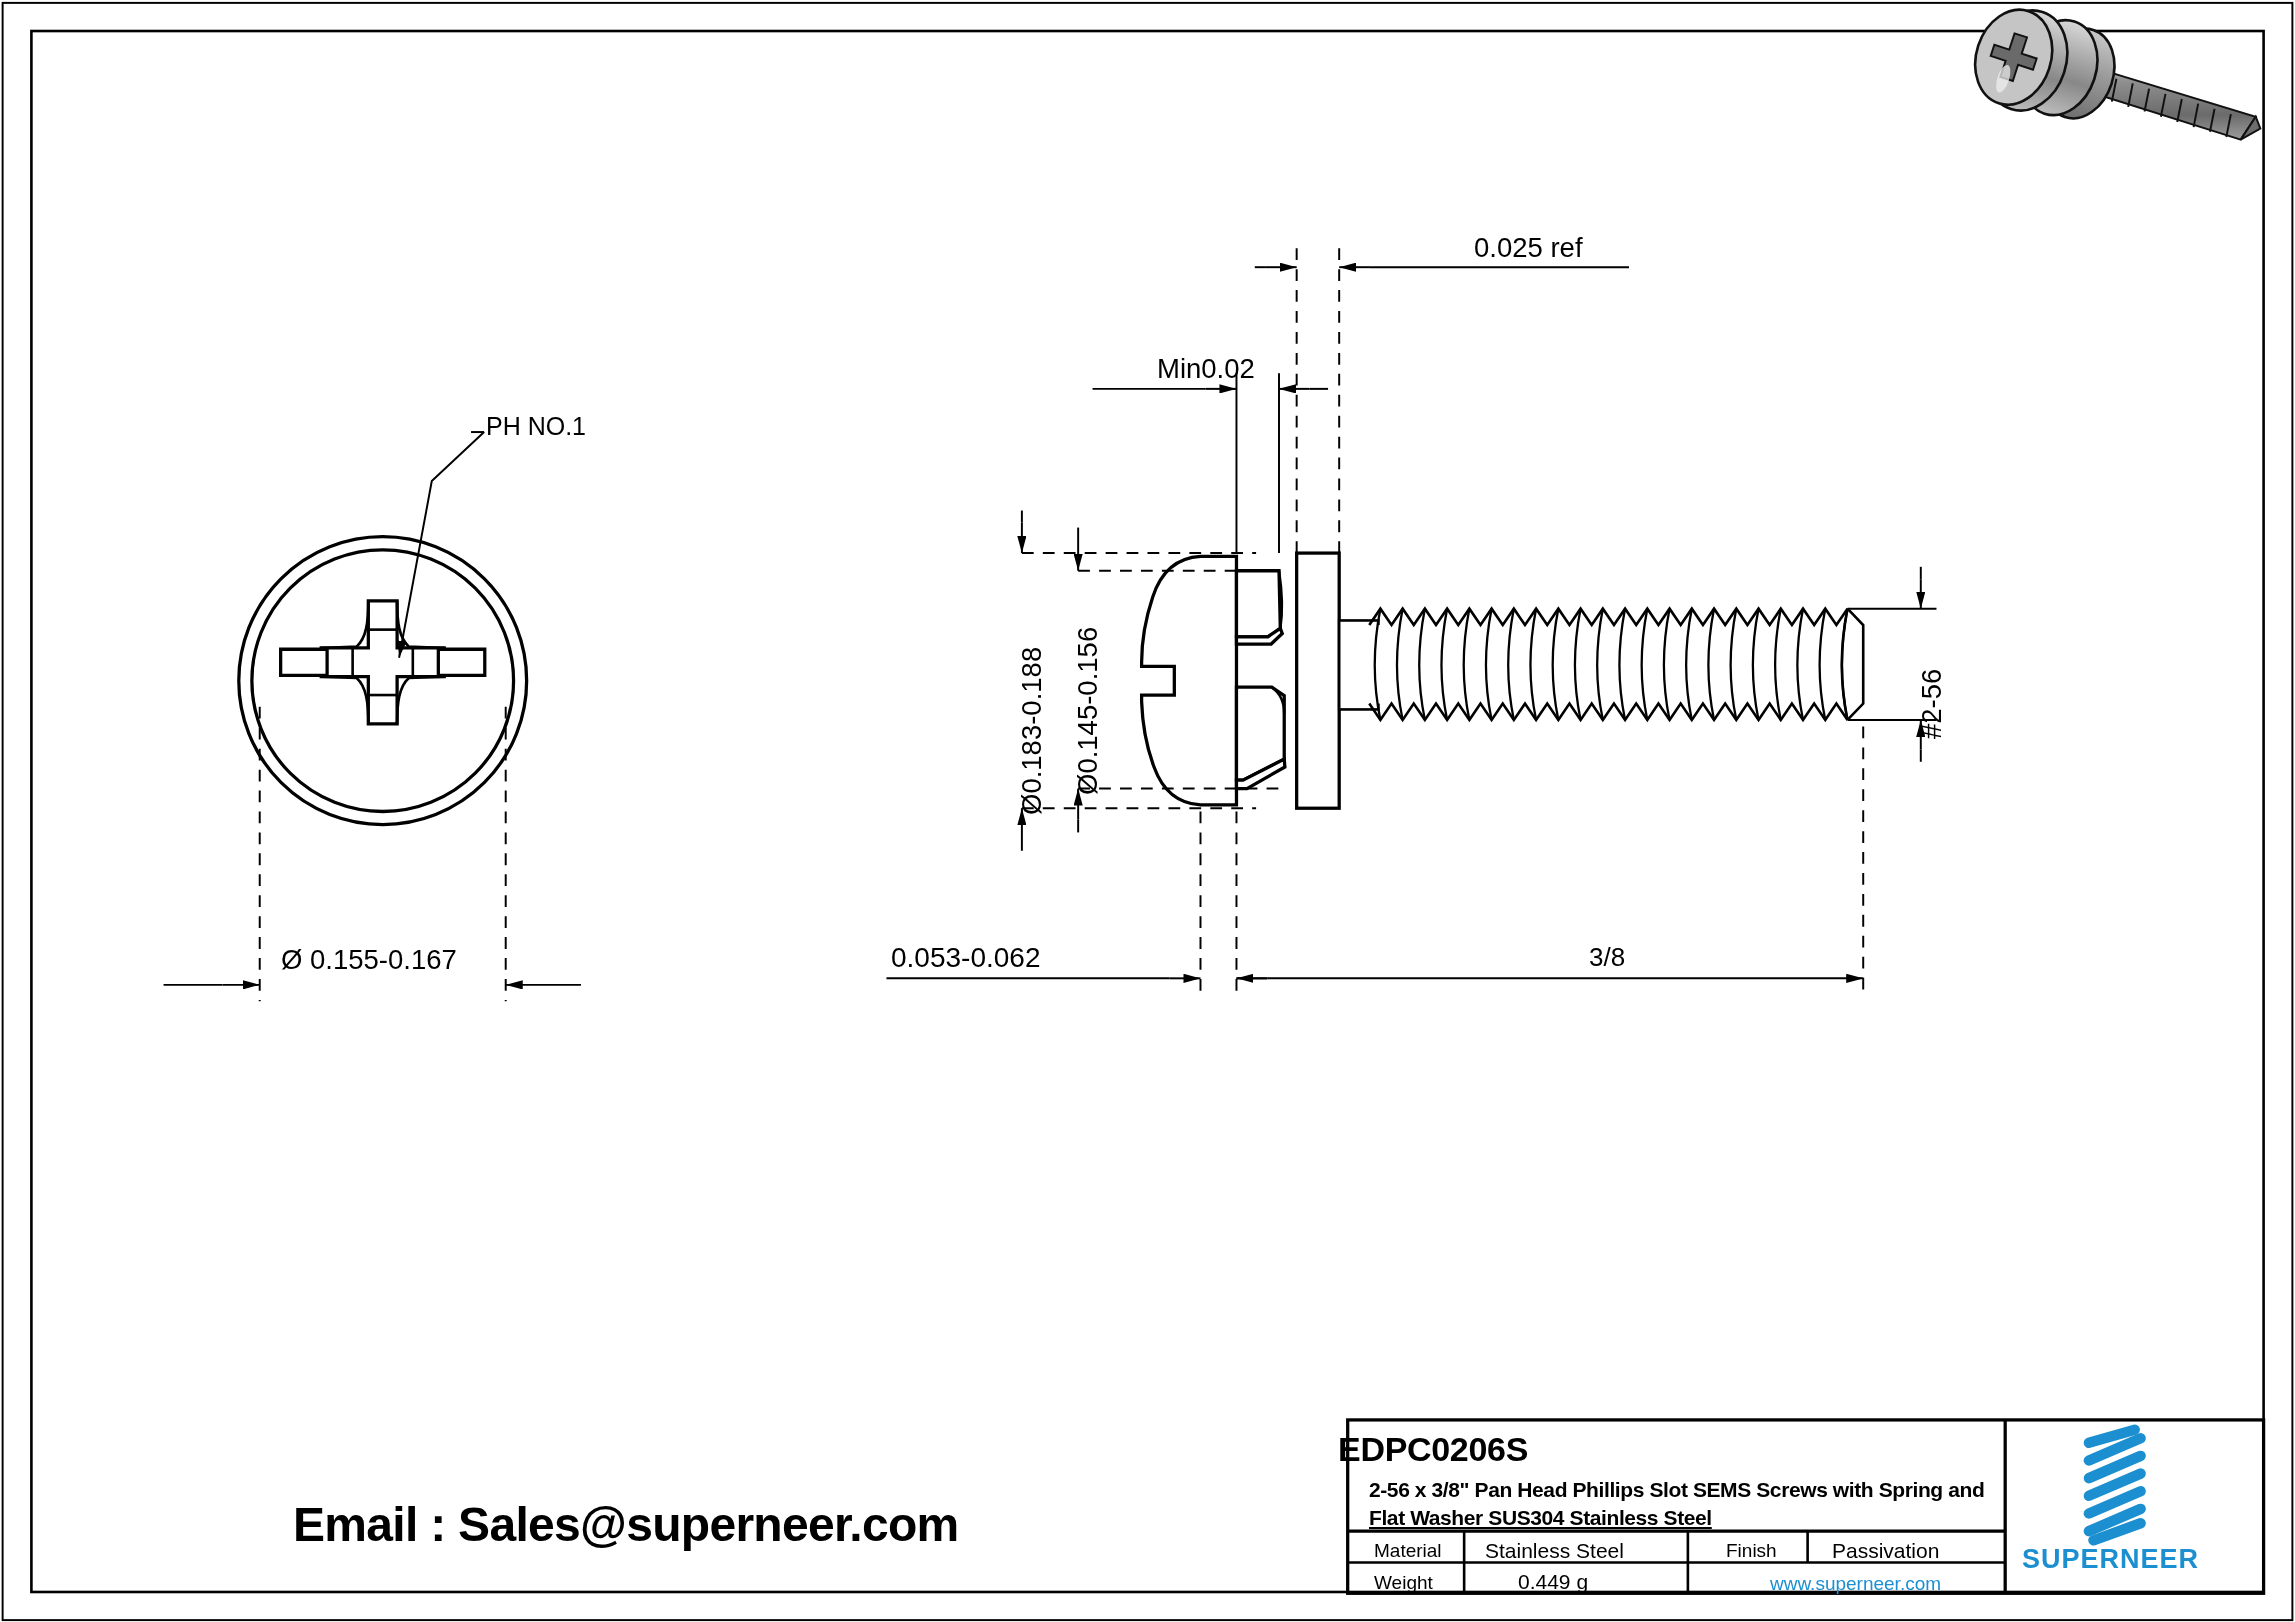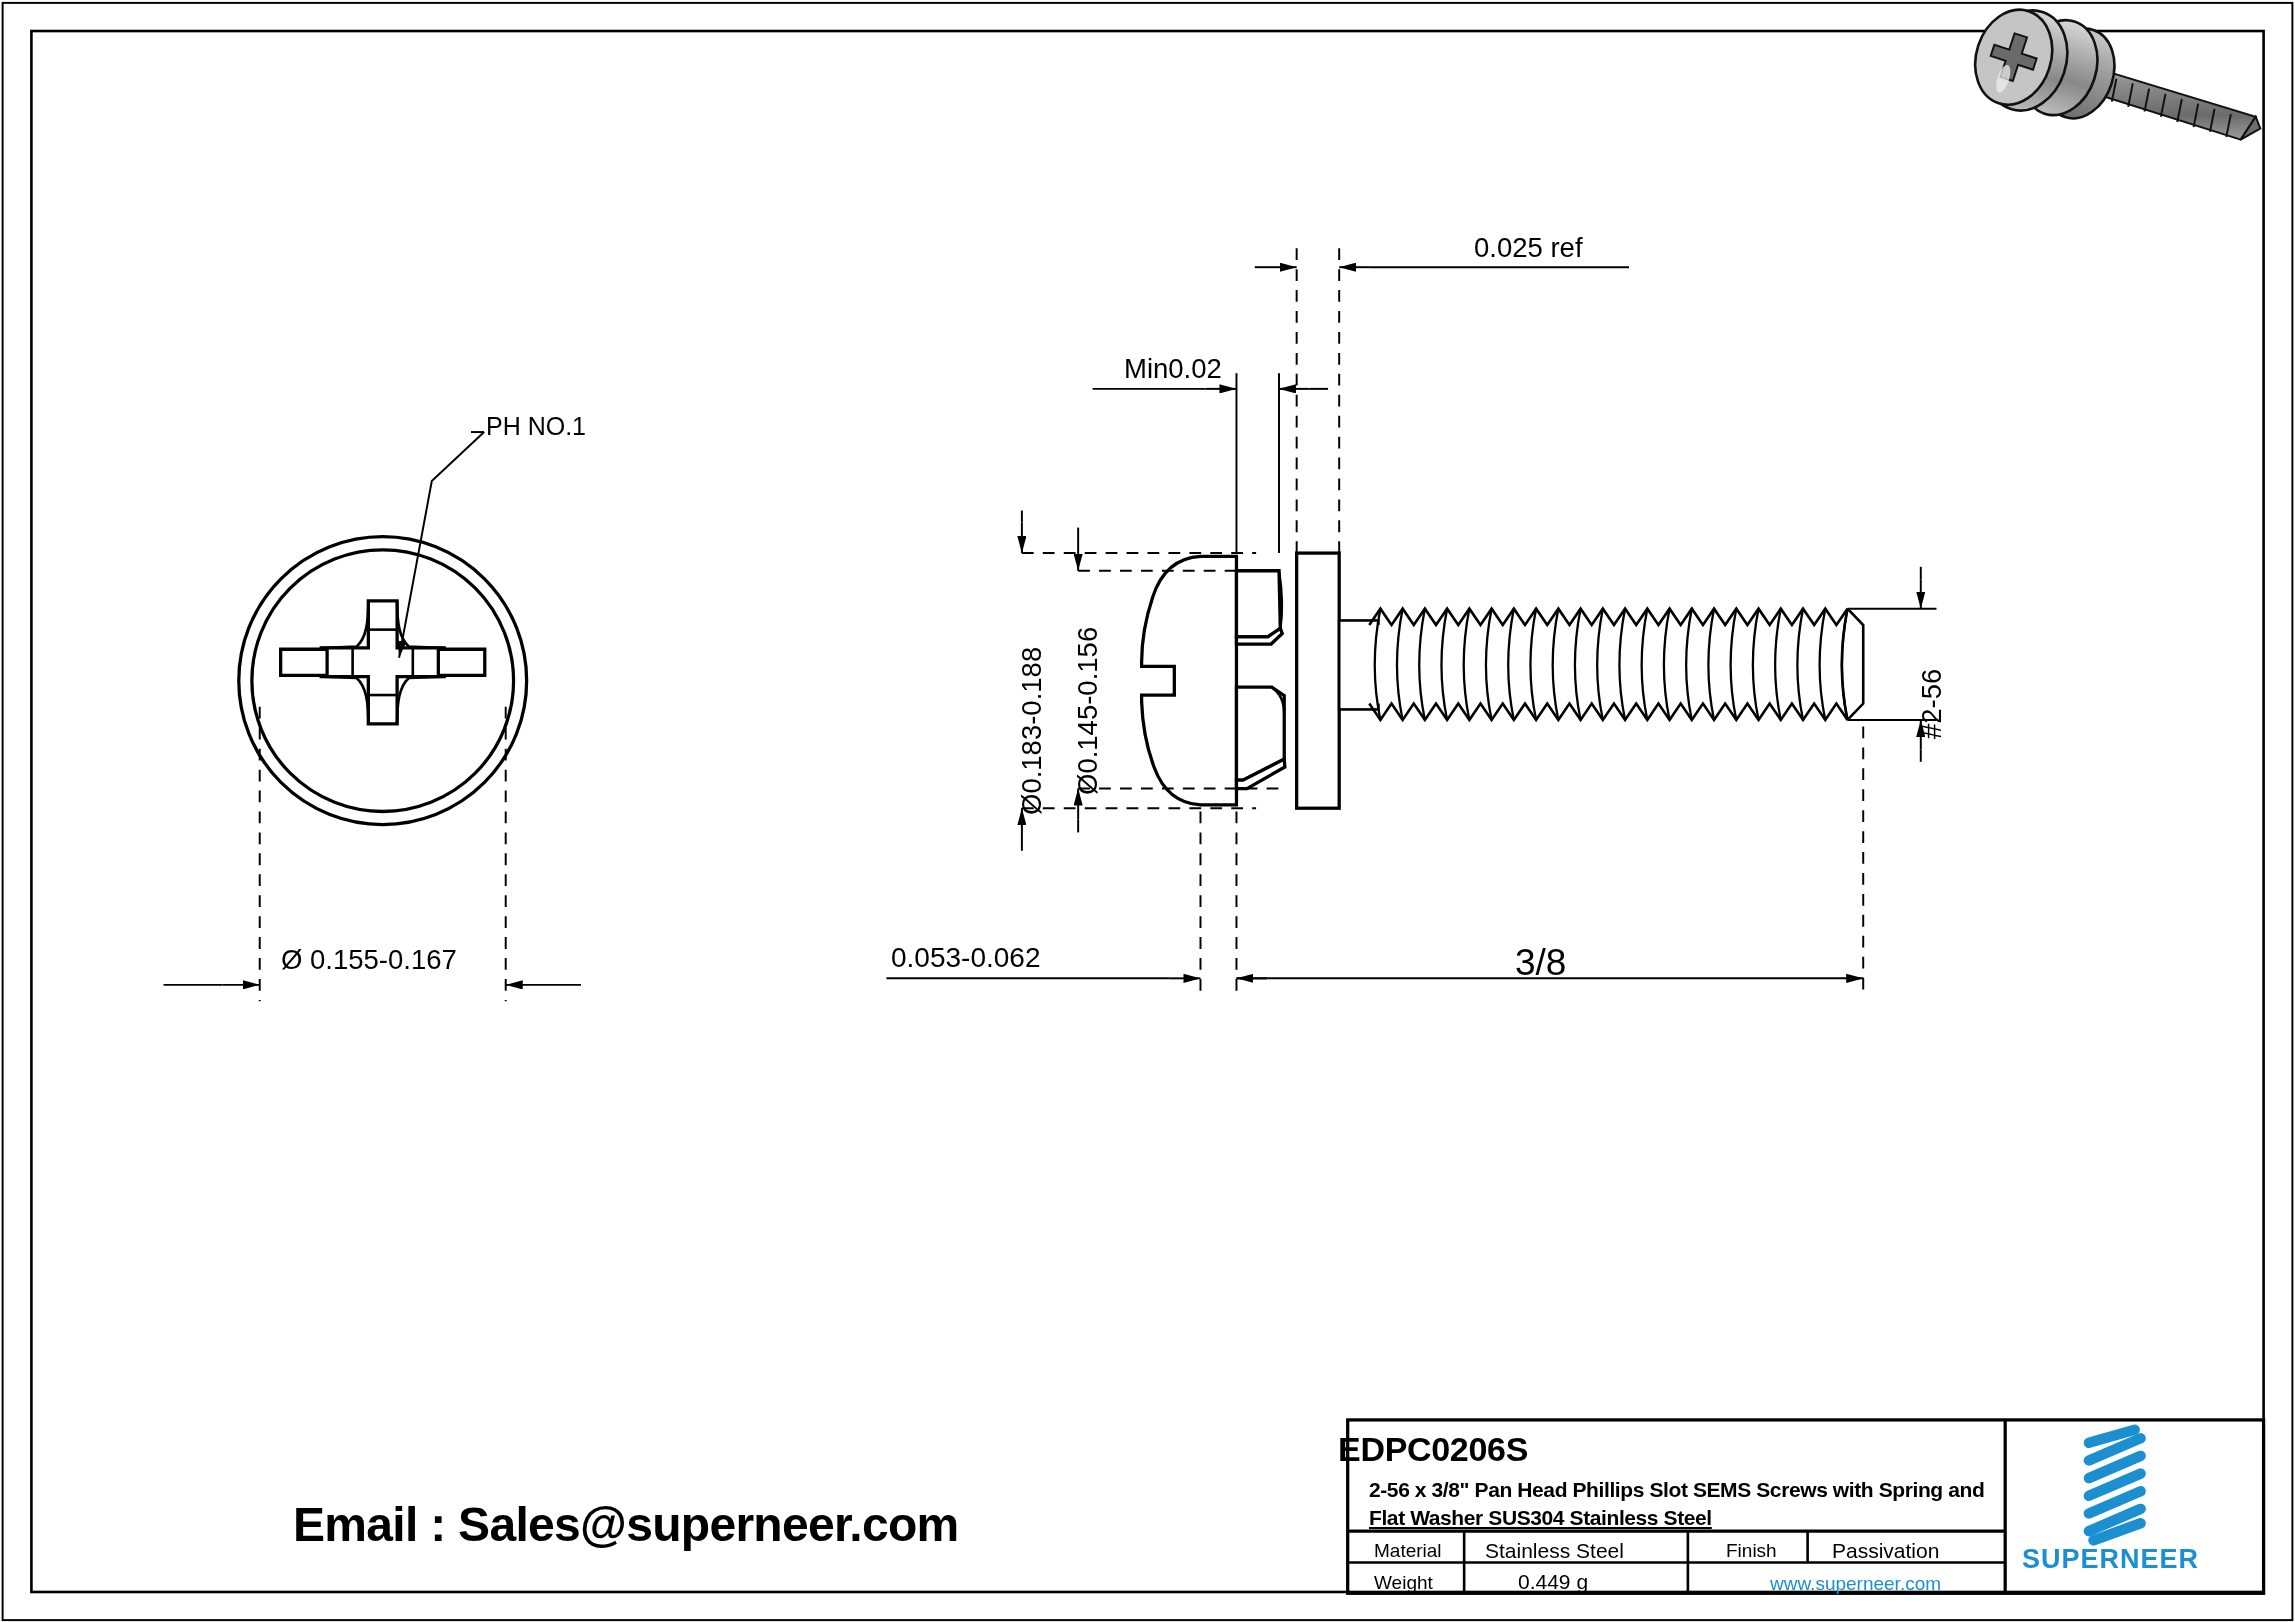--- a/index.html
+++ b/index.html
@@ -381,25 +381,25 @@
       <path d="M3193,2313 L3272,2279"></path>
       <path d="M3193,2340 L3272,2306"></path>
       <path d="M3200,2354 L3272,2328"></path>
     </g>
   </svg>
 
   <div class="dimtext" style="left:486px; top:412px;">PH NO.1</div>
   <div class="dimtext" style="left:281px; top:944px; font-size:27.5px;">Ø 0.155-0.167</div>
 
   <div class="dimtext" style="left:1474px; top:232px; font-size:27.5px;">0.025 ref</div>
-  <div class="dimtext" style="left:1124px; top:353px; font-size:27.5px;">Min0.02</div>
+  <div class="dimtext" style="left:1157px; top:353px; font-size:27.5px;">Min0.02</div>
   <div class="dimtext vert" style="left:1016px; top:815px; font-size:27.5px;">Ø0.183-0.188</div>
   <div class="dimtext vert" style="left:1072px; top:795px; font-size:27.5px;">Ø0.145-0.156</div>
   <div class="dimtext" style="left:891px; top:942px; font-size:28px;">0.053-0.062</div>
-  <div class="dimtext" style="left:1515px; top:942px; font-size:37px;">3/8</div>
+  <div class="dimtext" style="left:1589px; top:942px; font-size:26px;">3/8</div>
   <div class="dimtext vert" style="left:1916px; top:739px; font-size:27.5px;">#2-56</div>
 
   <div class="tb-text" id="email-line">Email : Sales@superneer.com</div>
 
   <div class="tb-text" id="part-number">EDPC0206S</div>
   <div class="tb-text" id="part-desc1">2-56 x 3/8" Pan Head Phillips Slot SEMS Screws with Spring and</div>
   <div class="tb-text" id="part-desc2">Flat Washer SUS304 Stainless Steel</div>
 
   <div class="tb-text cell-label" id="mat-label">Material</div>
   <div class="tb-text cell-value" id="mat-value">Stainless Steel</div>

